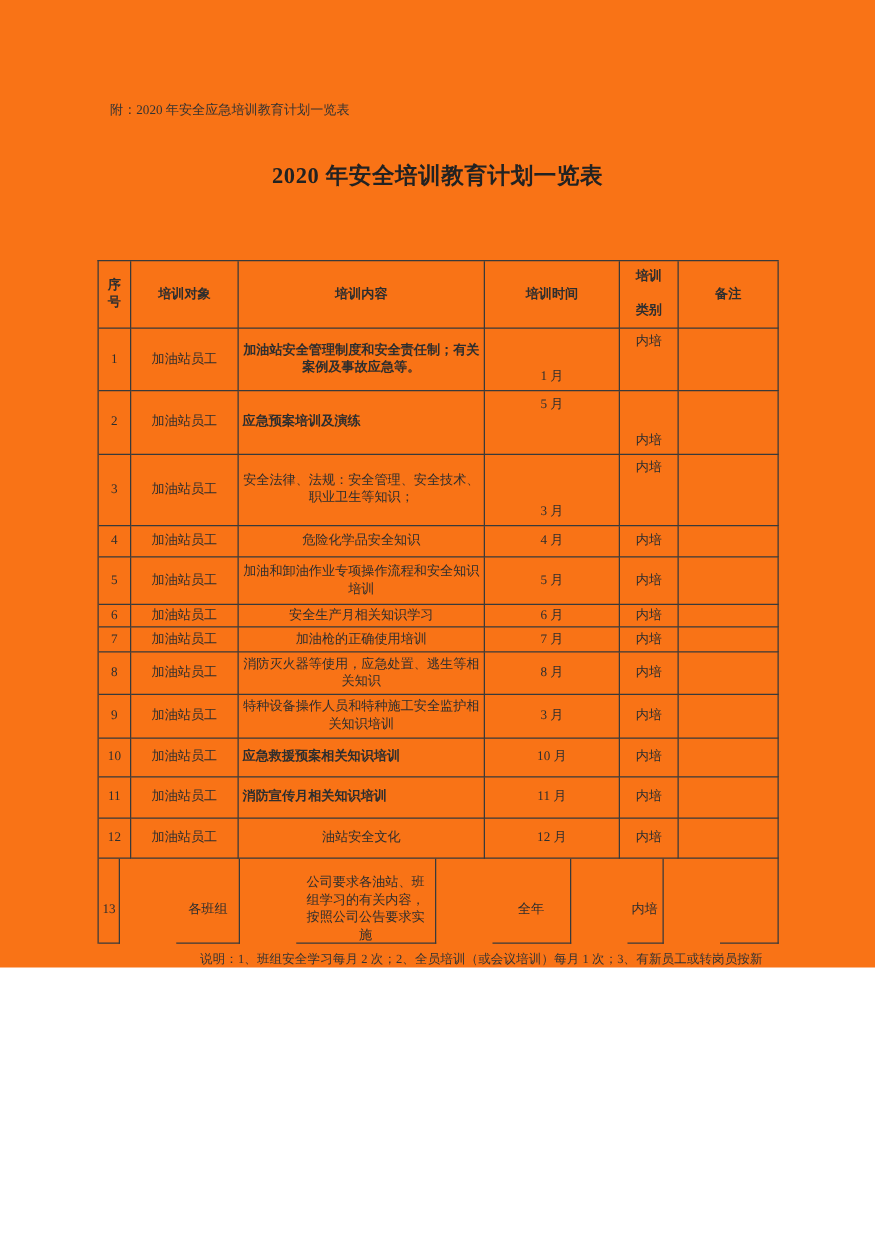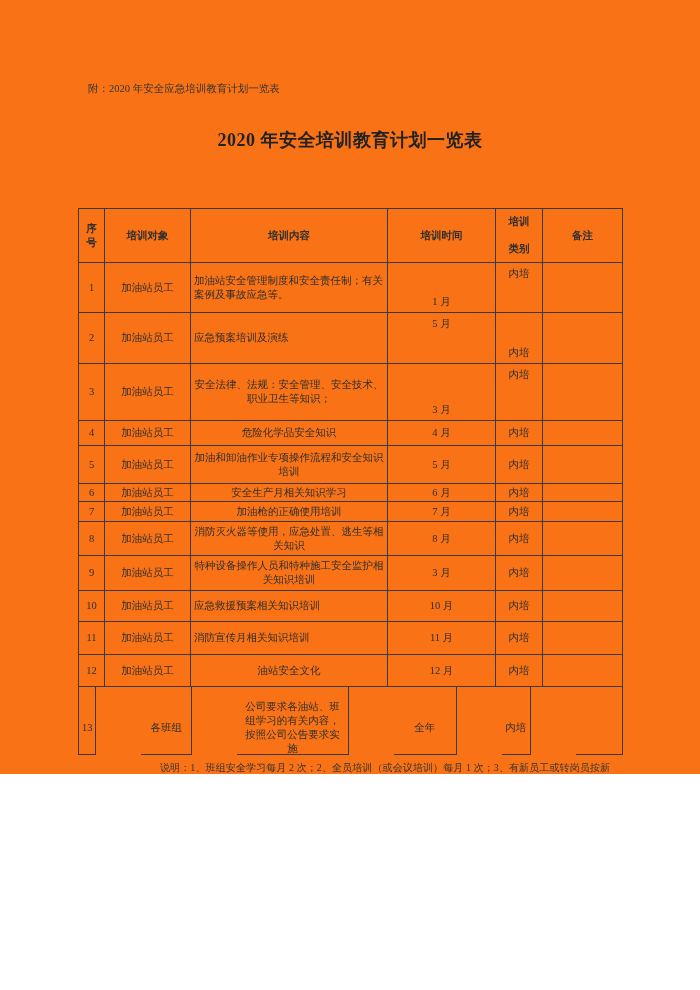--- a/index.html
+++ b/index.html
@@ -32,21 +32,21 @@
     display:flex;flex-direction:column;justify-content:center;align-items:center;
     text-align:center;padding:1px 3px;overflow:hidden;
   }
   .c-no{width:26px;}
   .c-target{width:86px;}
   .c-content{width:197px;}
   .c-time{width:108px;}
   .c-type{width:47px;font-family:Liberation Mono, monospace;}
   .c-remark{width:80px;}
 
-  .ha-left{align-items:flex-start;text-align:left;}
+  .ha-left{align-items:flex-start;text-align:center;font-weight:bold;}
   .va-top{justify-content:flex-start;padding-top:4px;}
   .va-bottom{justify-content:flex-end;padding-bottom:3px;}
 
   .rh{height:54px;}
   .r1{height:50px;}  .r2{height:51px;}  .r3{height:57px;}
   .r4{height:25px;}  .r5{height:38px;}  .r6{height:18px;}
   .r7{height:20px;}  .r8{height:34px;}  .r9{height:35px;}
   .r10{height:31px;} .r11{height:33px;} .r12{height:32px;}
   .r13{height:68px;gap:45px;}
   .r13 .cell{padding-top:16px;}

